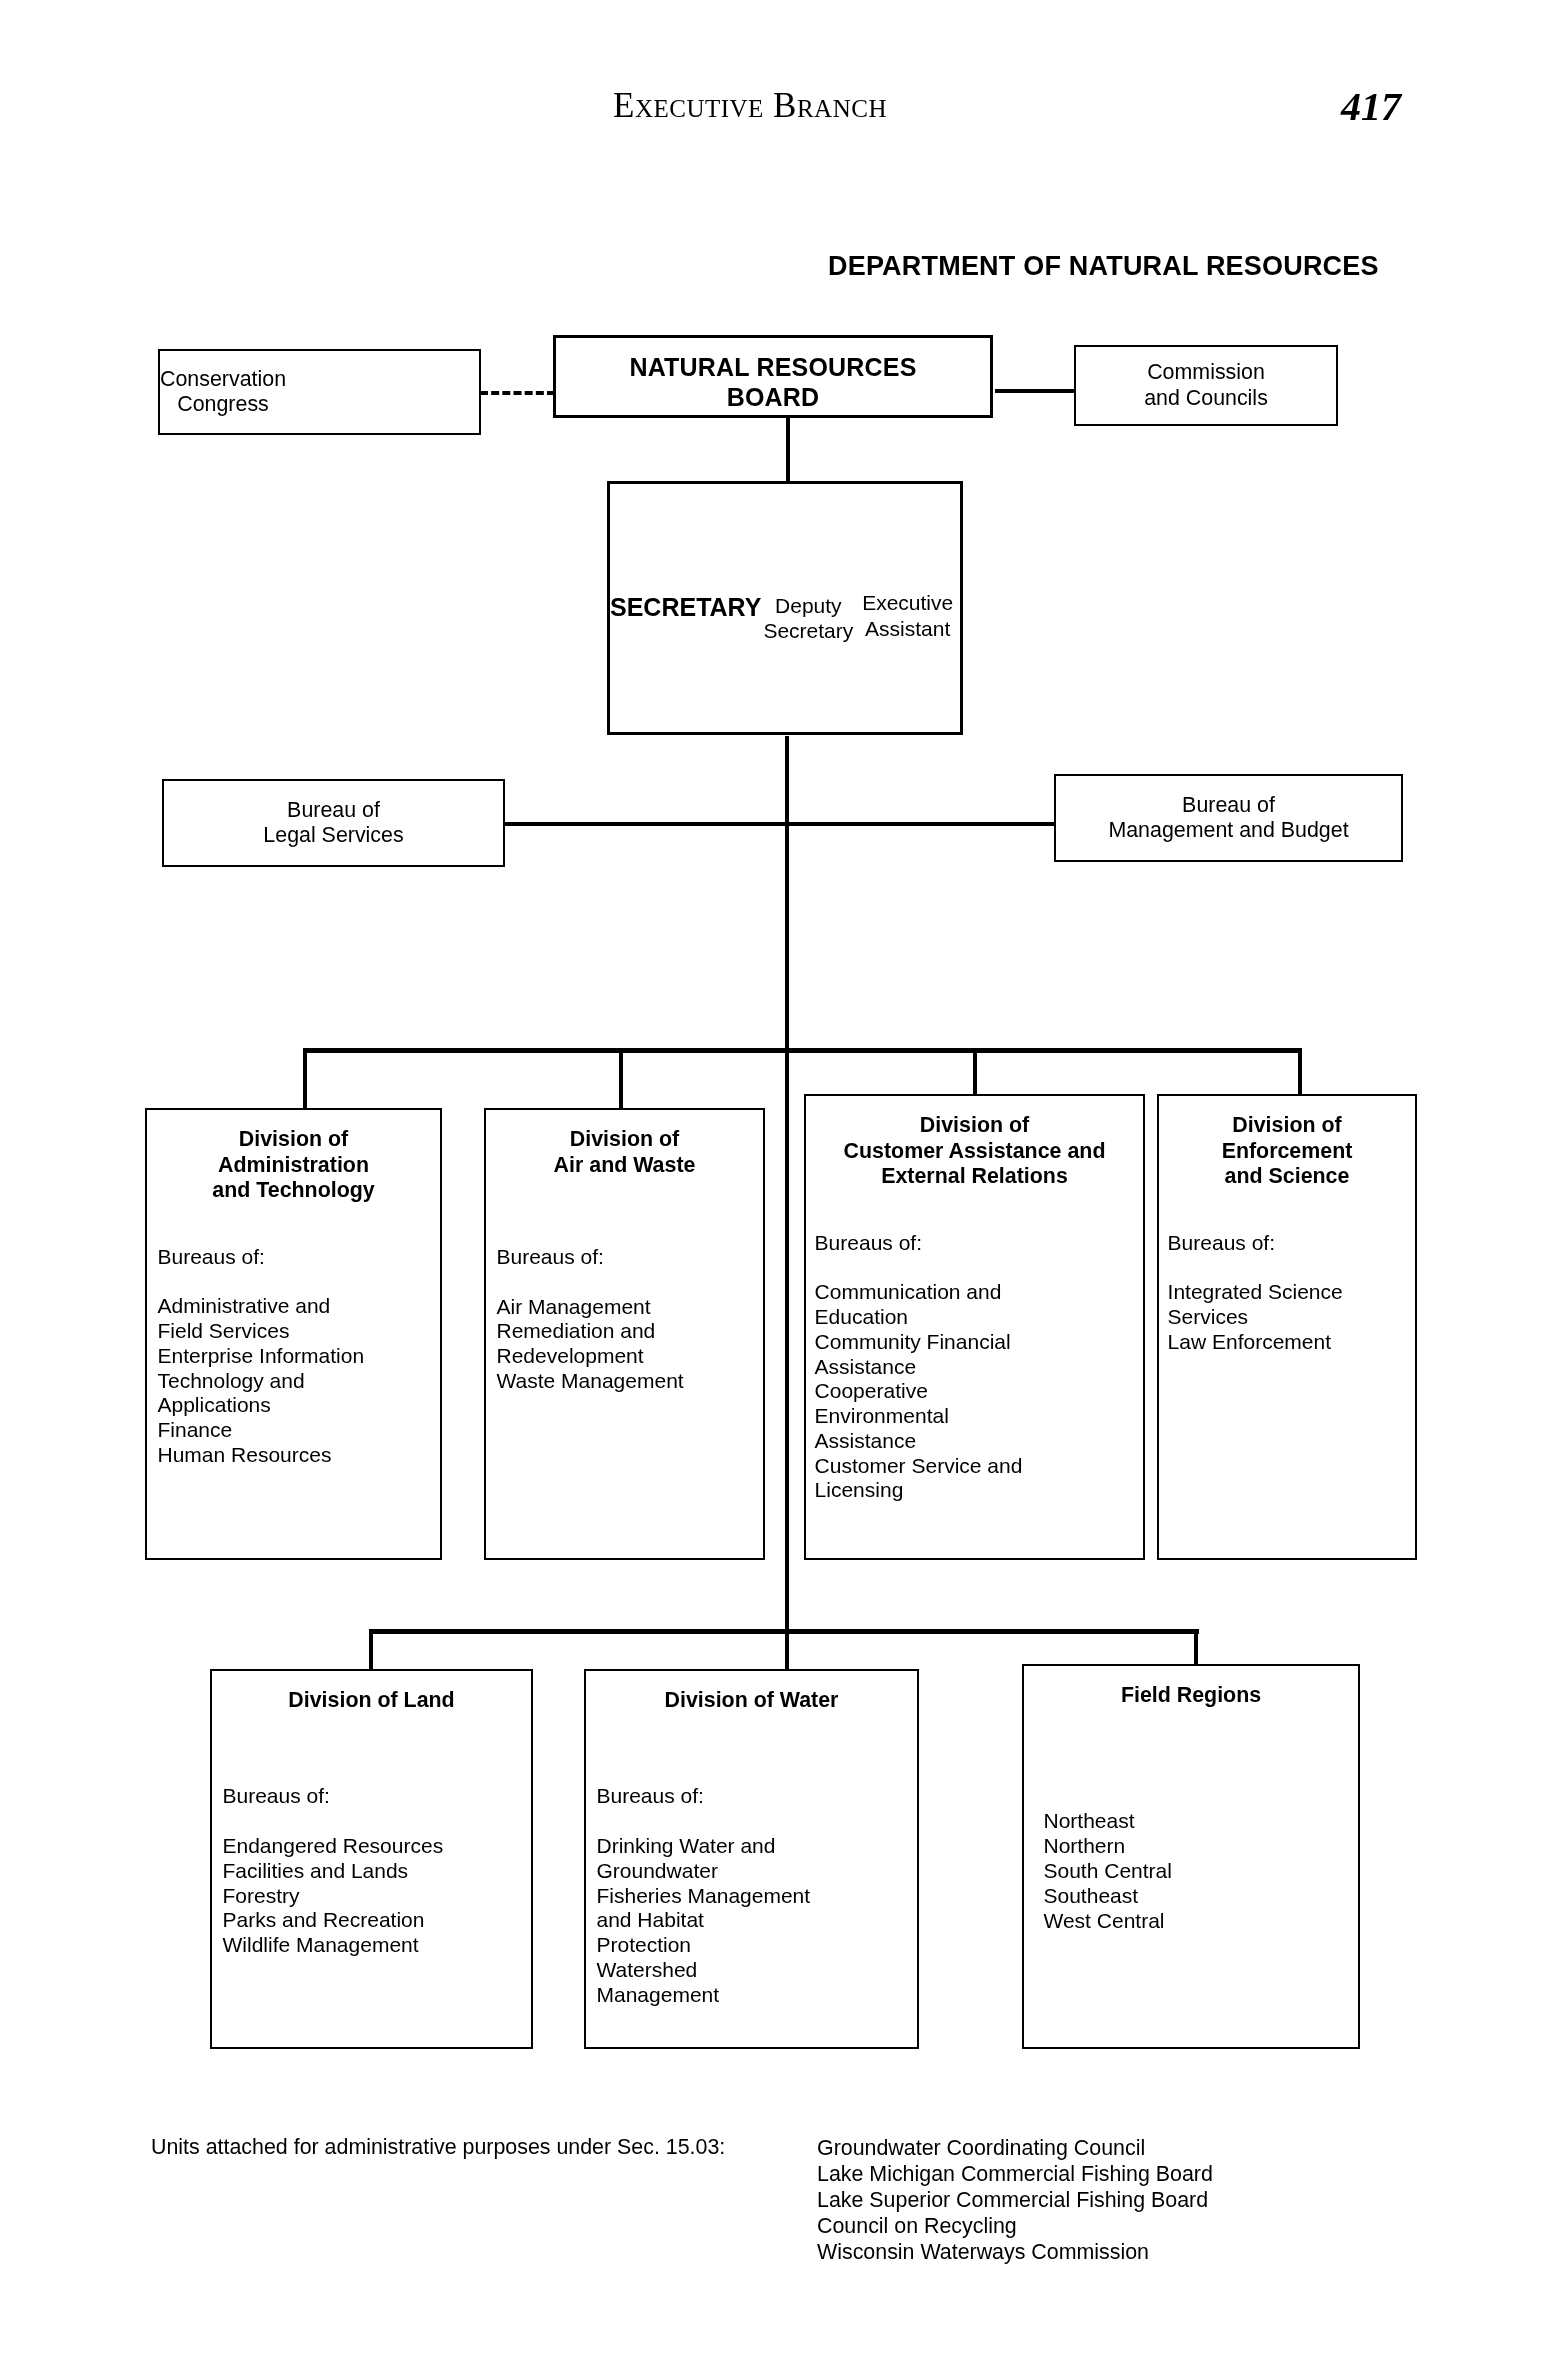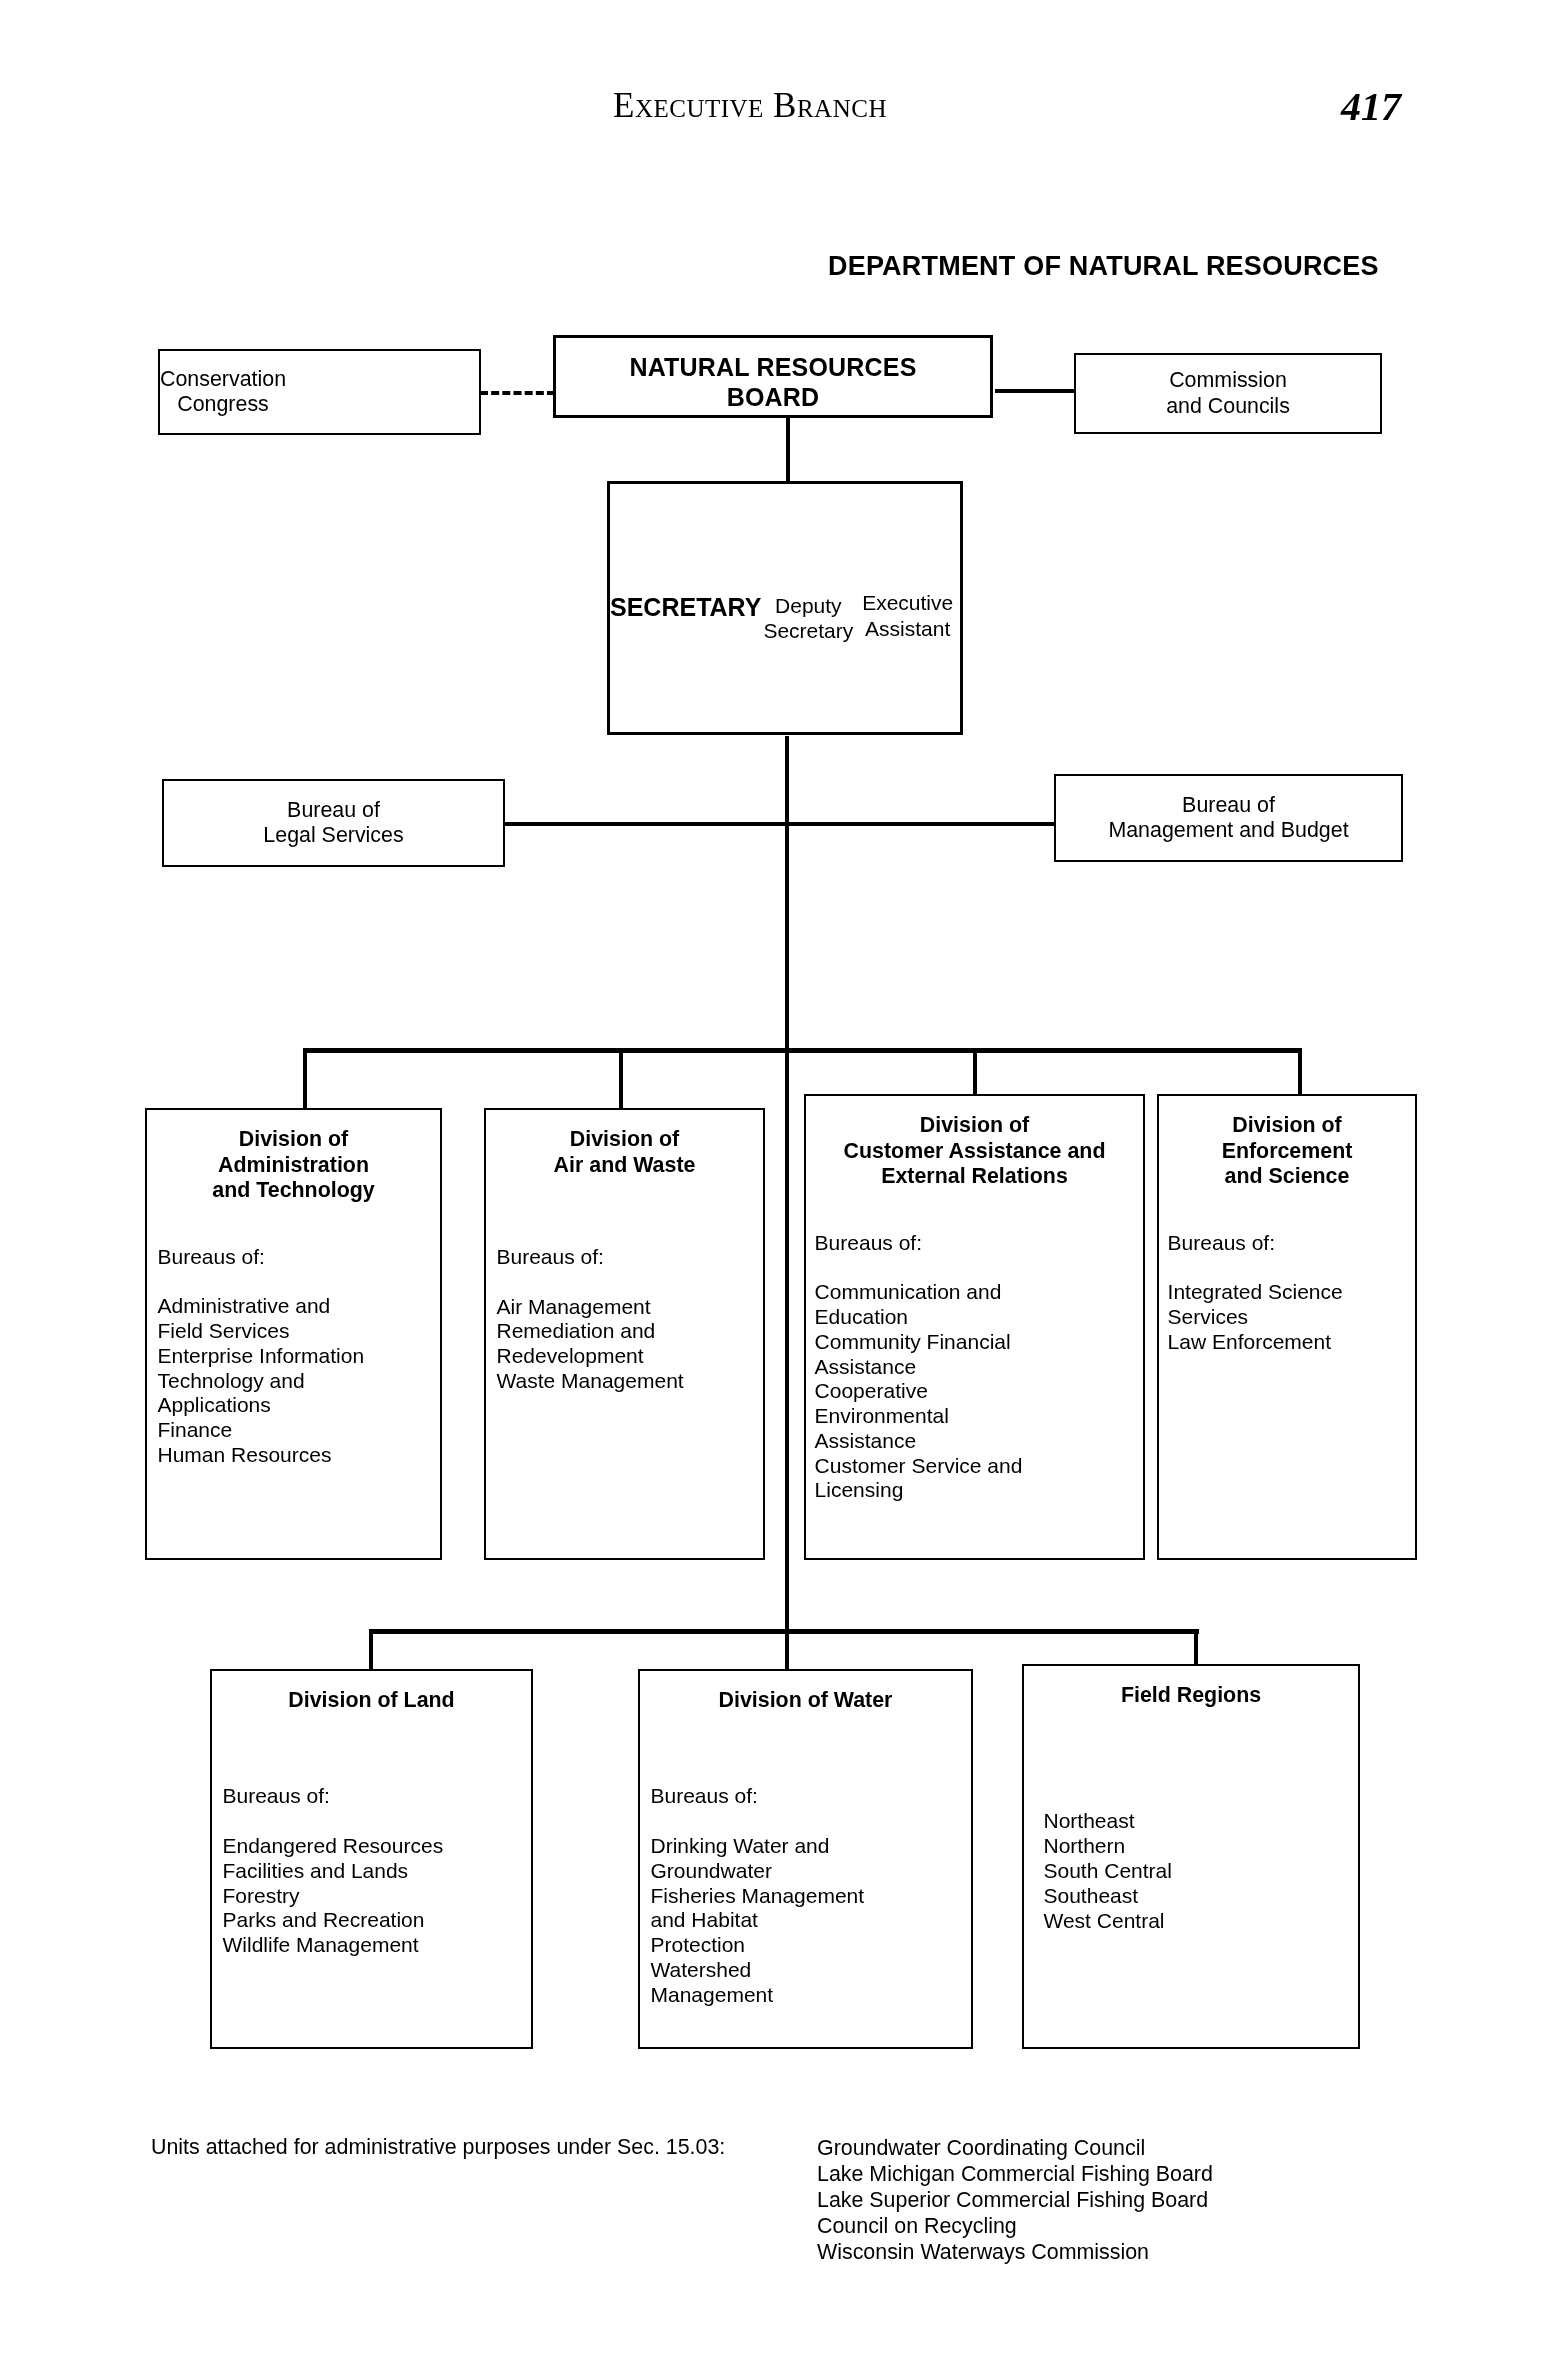--- a/index.html
+++ b/index.html
@@ -157,21 +157,21 @@
     </div>
   </div>
 
   <div class="box" style="left:553px; top:335px; width:440px; height:83px; border-width:3.3px;">
     <div class="box-inner" style="display:flex;align-items:center;justify-content:center;">
       <div class="ttl ttl-big">NATURAL RESOURCES
 BOARD</div>
     </div>
   </div>
 
-  <div class="box" style="left:1074px; top:345px; width:308px; height:81px;margin-top:8px;">
+  <div class="box" style="left:1074px; top:345px; width:264px; height:81px;">
     <div class="box-inner" style="display:flex;align-items:center;justify-content:center;">
       <div class="ttl">Commission
 and Councils</div>
     </div>
   </div>
 
   <div class="box" style="left:607px; top:481px; width:356px; height:254px; border-width:3.3px;">
     <div class="box-inner" style="display:flex;align-items:center;justify-content:center;">
       <div class="ttl ttl-bold" style="font-size:25px;">SECRETARY</div>
       <div class="sub" style="margin-top:20px;">Deputy Secretary</div>
@@ -280,21 +280,21 @@
         <div class="div-list-head">Bureaus of:</div>
         <div class="div-list-items">Endangered Resources
 Facilities and Lands
 Forestry
 Parks and Recreation
 Wildlife Management</div>
       </div>
     </div>
   </div>
 
-  <div class="box" style="left:638px; top:1669px; width:335px; height:380px;">
+  <div class="box" style="left:584px; top:1669px; width:335px; height:380px;">
     <div class="box-inner" style="padding:17px 10.5px 0 10.5px; box-sizing:border-box;">
       <div class="div-title">Division of Water</div>
       <div class="div-list" style="margin-top:46px;">
         <div class="div-list-head">Bureaus of:</div>
         <div class="div-list-items">Drinking Water and
     Groundwater
 Fisheries Management
     and Habitat
     Protection
 Watershed

